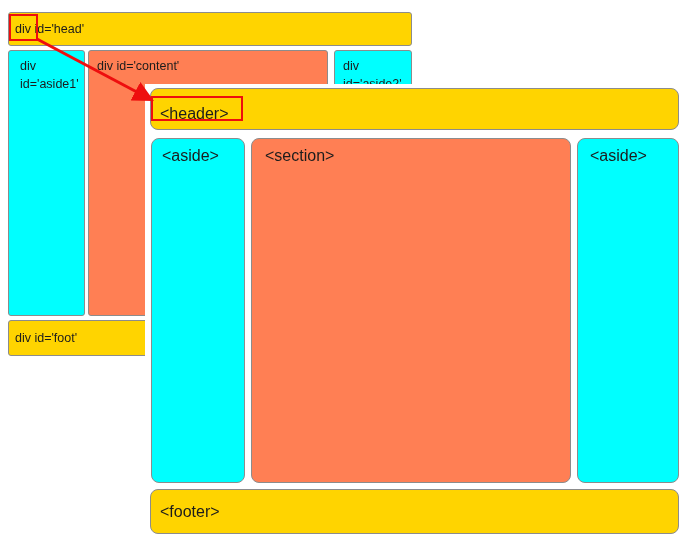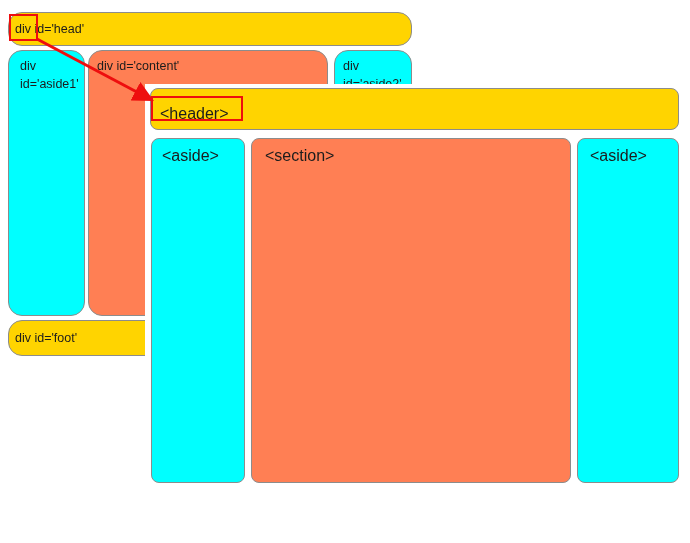--- a/index.html
+++ b/index.html
@@ -6,21 +6,21 @@
   .canvas {
     position:relative; width:690px; height:543px; background:#fff;
     font-family:"Liberation Sans", sans-serif; color:var(--text,#1c1c1c);
     overflow:hidden;
   }
   .box {
     position:absolute; box-sizing:border-box;
     border:1px solid var(--box-border,#8c8c8c);
   }
   
-  .back-box { border-radius:14px; font-size:12.5px; line-height:18px; }
+  .back-box { border-radius:3px; font-size:12.5px; line-height:18px; }
   .b-head    { left:8px;   top:12px;  width:404px; height:34px;  background:var(--panel-yellow); padding:7px 0 0 6px; }
   .b-aside1  { left:8px;   top:50px;  width:77px;  height:266px; background:var(--panel-cyan);   padding:6px 0 0 11px; }
   .b-content { left:88px;  top:50px;  width:240px; height:266px; background:var(--panel-orange); padding:6px 0 0 8px; }
   .b-aside2  { left:334px; top:50px;  width:78px;  height:266px; background:var(--panel-cyan);   padding:6px 0 0 8px; }
   .b-foot    { left:8px;   top:320px; width:404px; height:36px;  background:var(--panel-yellow); padding:8px 0 0 6px; }
   .back-box .line { display:block; }
   
   .front-panel { position:absolute; left:145px; top:84px; width:545px; height:459px; background:#fff; }
   .front-box { border-radius:8px; font-size:16px; }
   .f-header  { left:5px;   top:4px;   width:529px; height:42px;  background:var(--panel-yellow); padding:16px 0 0 9px; }
@@ -65,20 +65,23 @@
     </div>
     <div class="box front-box f-aside-l">
       <span>&lt;aside&gt;</span>
     </div>
     <div class="box front-box f-section">
       <span>&lt;section&gt;</span>
     </div>
     <div class="box front-box f-aside-r">
       <span>&lt;aside&gt;</span>
     </div>
+    <div class="box front-box f-footer">
+      <span>&lt;footer&gt;</span>
+    </div>
   </div>
 
   <div class="annot hl-div"></div>
   <div class="annot hl-header"></div>
   <svg class="arrow-svg" width="690" height="543" viewBox="0 0 690 543">
     <defs>
       <marker id="ah" markerWidth="7" markerHeight="7" refX="5.5" refY="3.5" orient="auto">
         <polygon points="0 0, 7 3.5, 0 7" fill="currentColor"></polygon>
       </marker>
     </defs>

